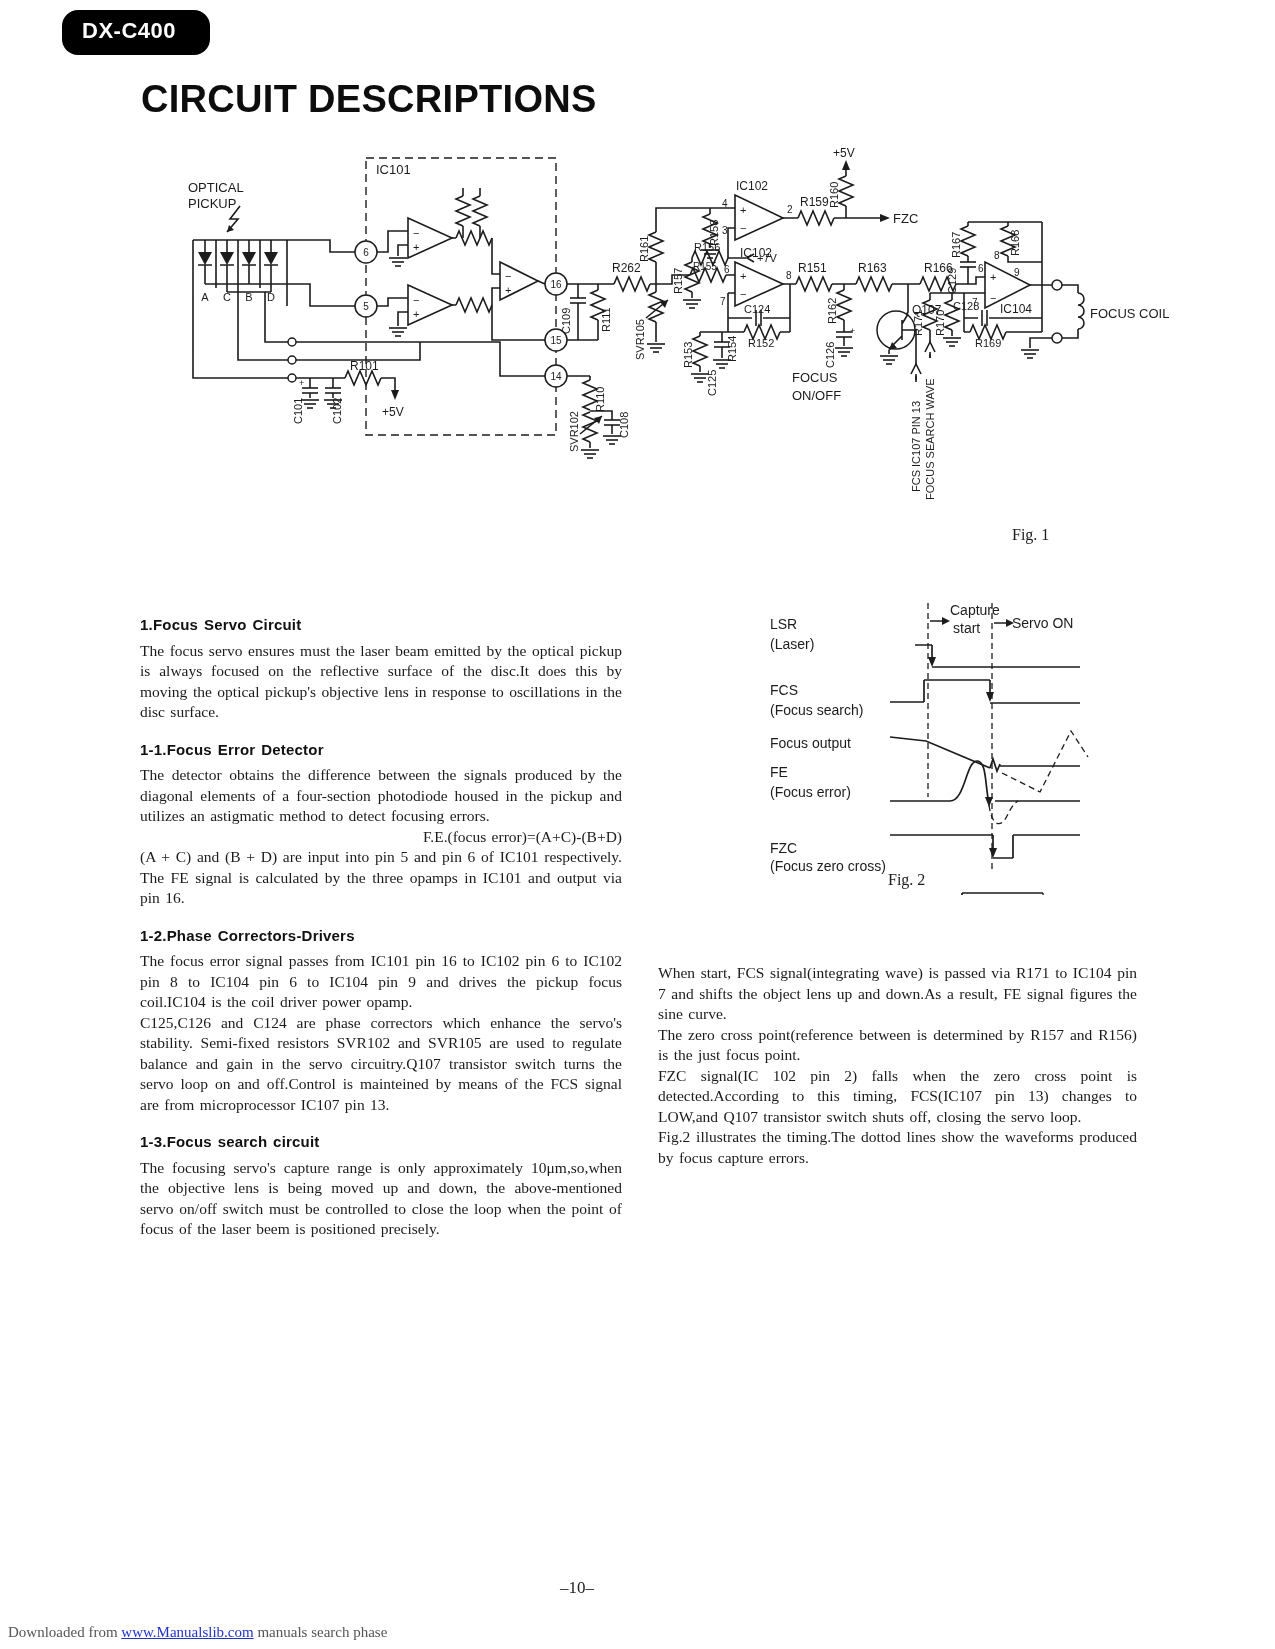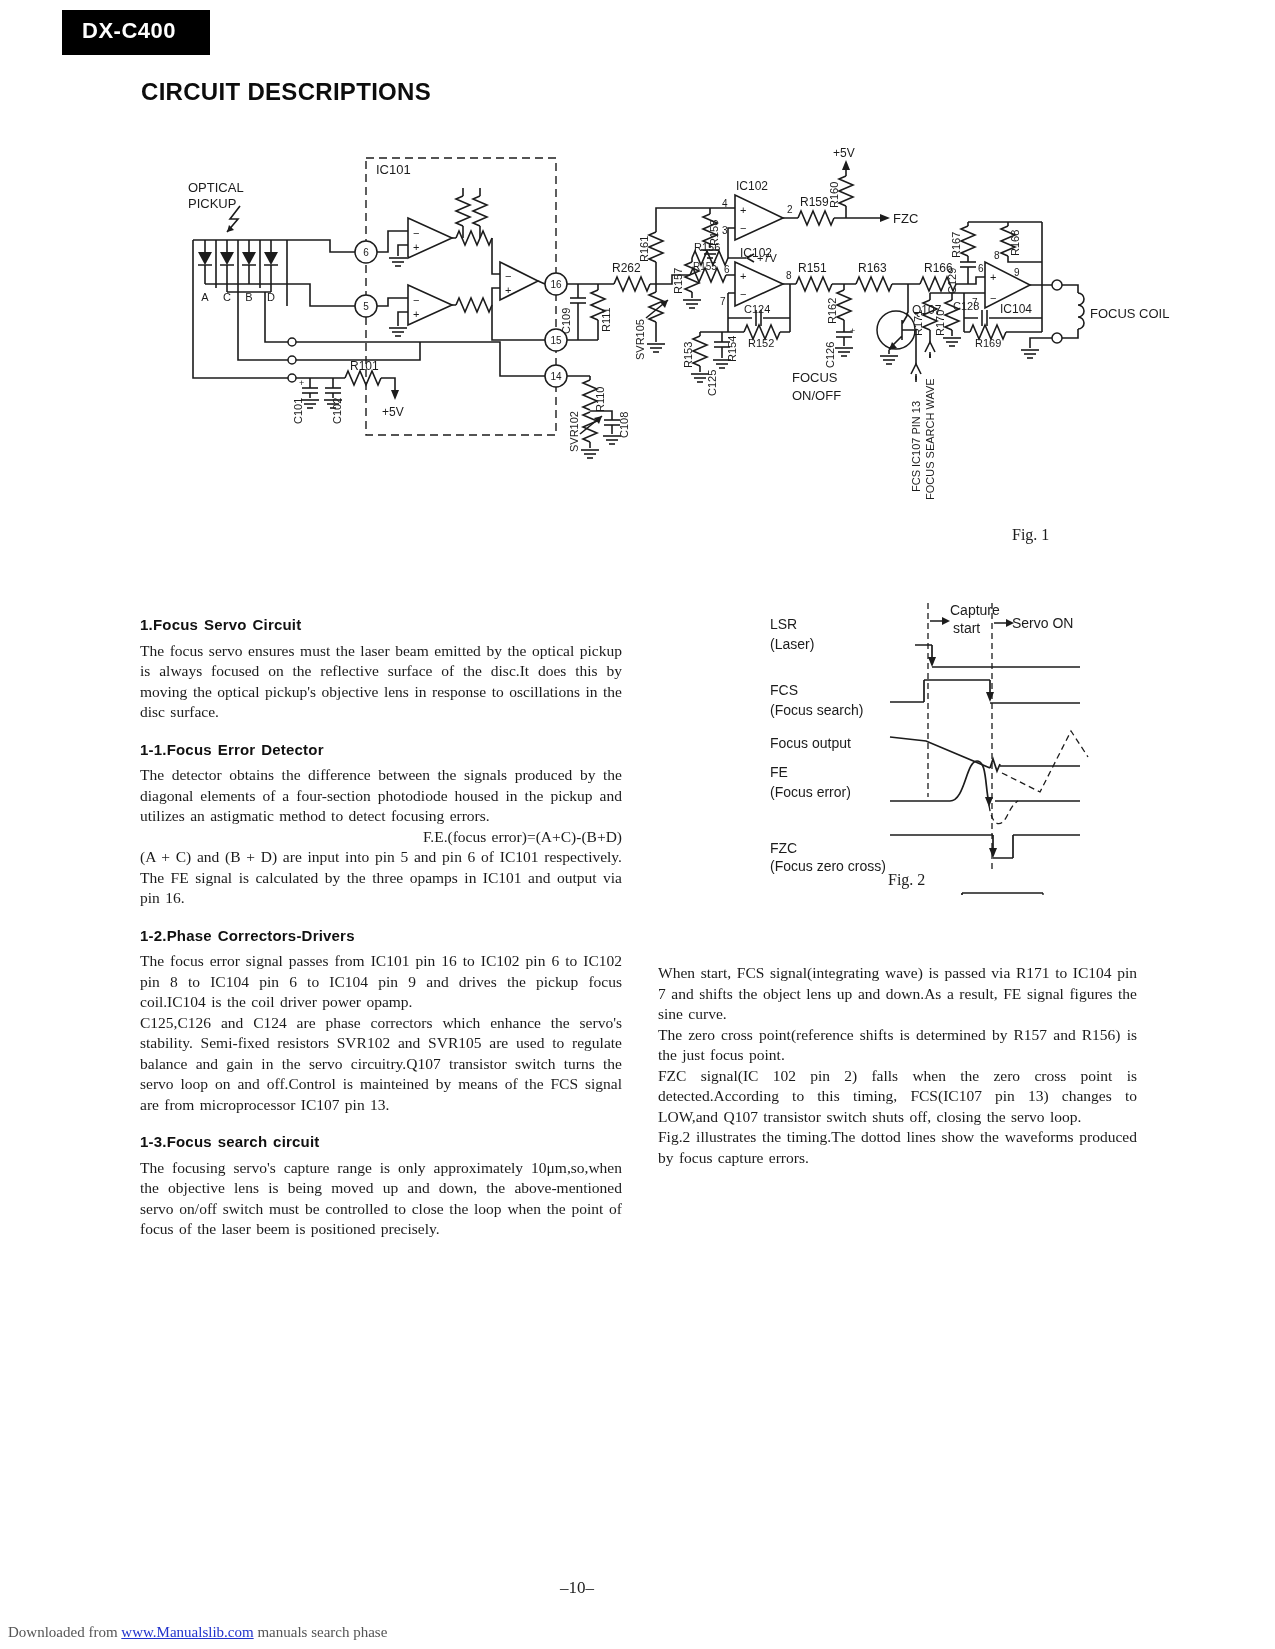--- a/index.html
+++ b/index.html
@@ -1,22 +1,22 @@
 <!DOCTYPE html>
 <html><head>
 <meta charset="utf-8">
 <style>
   html,body{margin:0;padding:0;background:#e8e8e8;}
   .page{position:relative;width:1275px;height:1649px;background:#ffffff;overflow:hidden;
         font-family:"Liberation Serif",serif;color:#1b1b1b;}
   .badge{position:absolute;left:62px;top:10px;background:#000;color:#fff;
          font-family:"Liberation Sans",sans-serif;font-weight:bold;font-size:22px;
-         padding:8px 34px 11px 20px;letter-spacing:0.5px;}
+         padding:8px 34px 11px 20px;letter-spacing:0.5px;border-radius:16px;}
   .title{position:absolute;left:141px;top:78px;margin:0;
-         font-family:"Liberation Sans",sans-serif;font-weight:bold;font-size:24px;
+         font-family:"Liberation Sans",sans-serif;font-weight:bold;font-size:38px;
          color:#0d0d0d;letter-spacing:0.3px;text-align:center;}
   svg{position:absolute;}
   svg text{font-family:"Liberation Sans",sans-serif;fill:#1c1c1c;}
   .wire{stroke:#1c1c1c;stroke-width:1.6;fill:none;}
   .wire2{stroke:#1c1c1c;stroke-width:1.7;fill:none;}
   .thin{stroke:#1c1c1c;stroke-width:1.3;fill:none;}
   .dashbox{stroke:#1c1c1c;stroke-width:1.4;fill:none;stroke-dasharray:8 5;}
   .dash{stroke:#1c1c1c;stroke-width:1.3;fill:none;stroke-dasharray:6 4;}
   .fill{fill:#1c1c1c;stroke:none;}
   .term{fill:#fff;stroke:#1c1c1c;stroke-width:1.5;}
@@ -378,21 +378,21 @@
       <p>C125,C126 and C124 are phase correctors which enhance the servo's stability. Semi-fixed resistors SVR102 and SVR105 are used to regulate balance and gain in the servo circuitry.Q107 transistor switch turns the servo loop on and off.Control is mainteined by means of the FCS signal are from microprocessor IC107 pin 13.</p>
     </section>
     <section>
       <h2>1-3.Focus search circuit</h2>
       <p>The focusing servo's capture range is only approximately 10μm,so,when the objective lens is being moved up and down, the above-mentioned servo on/off switch must be controlled to close the loop when the point of focus of the laser beem is positioned precisely.</p>
     </section>
   </div>
 
   <div class="col col-right">
     <p>When start, FCS signal(integrating wave) is passed via R171 to IC104 pin 7 and shifts the object lens up and down.As a result, FE signal figures the sine curve.</p>
-    <p>The zero cross point(reference shifts is determined by R157 and R156) is the just focus point.</p>
+    <p>The zero cross point(reference between is determined by R157 and R156) is the just focus point.</p>
     <p>FZC signal(IC 102 pin 2) falls when the zero cross point is detected.According to this timing, FCS(IC107 pin 13) changes to LOW,and Q107 transistor switch shuts off, closing the servo loop.</p>
     <p>Fig.2 illustrates the timing.The dottod lines show the waveforms produced by focus capture errors.</p>
   </div>
 
   <div class="pageno">–10–</div>
 
   <div class="dlfooter">
     <span>Downloaded from </span><a href="#">www.Manualslib.com</a><span> manuals search phase</span>
   </div>
 

